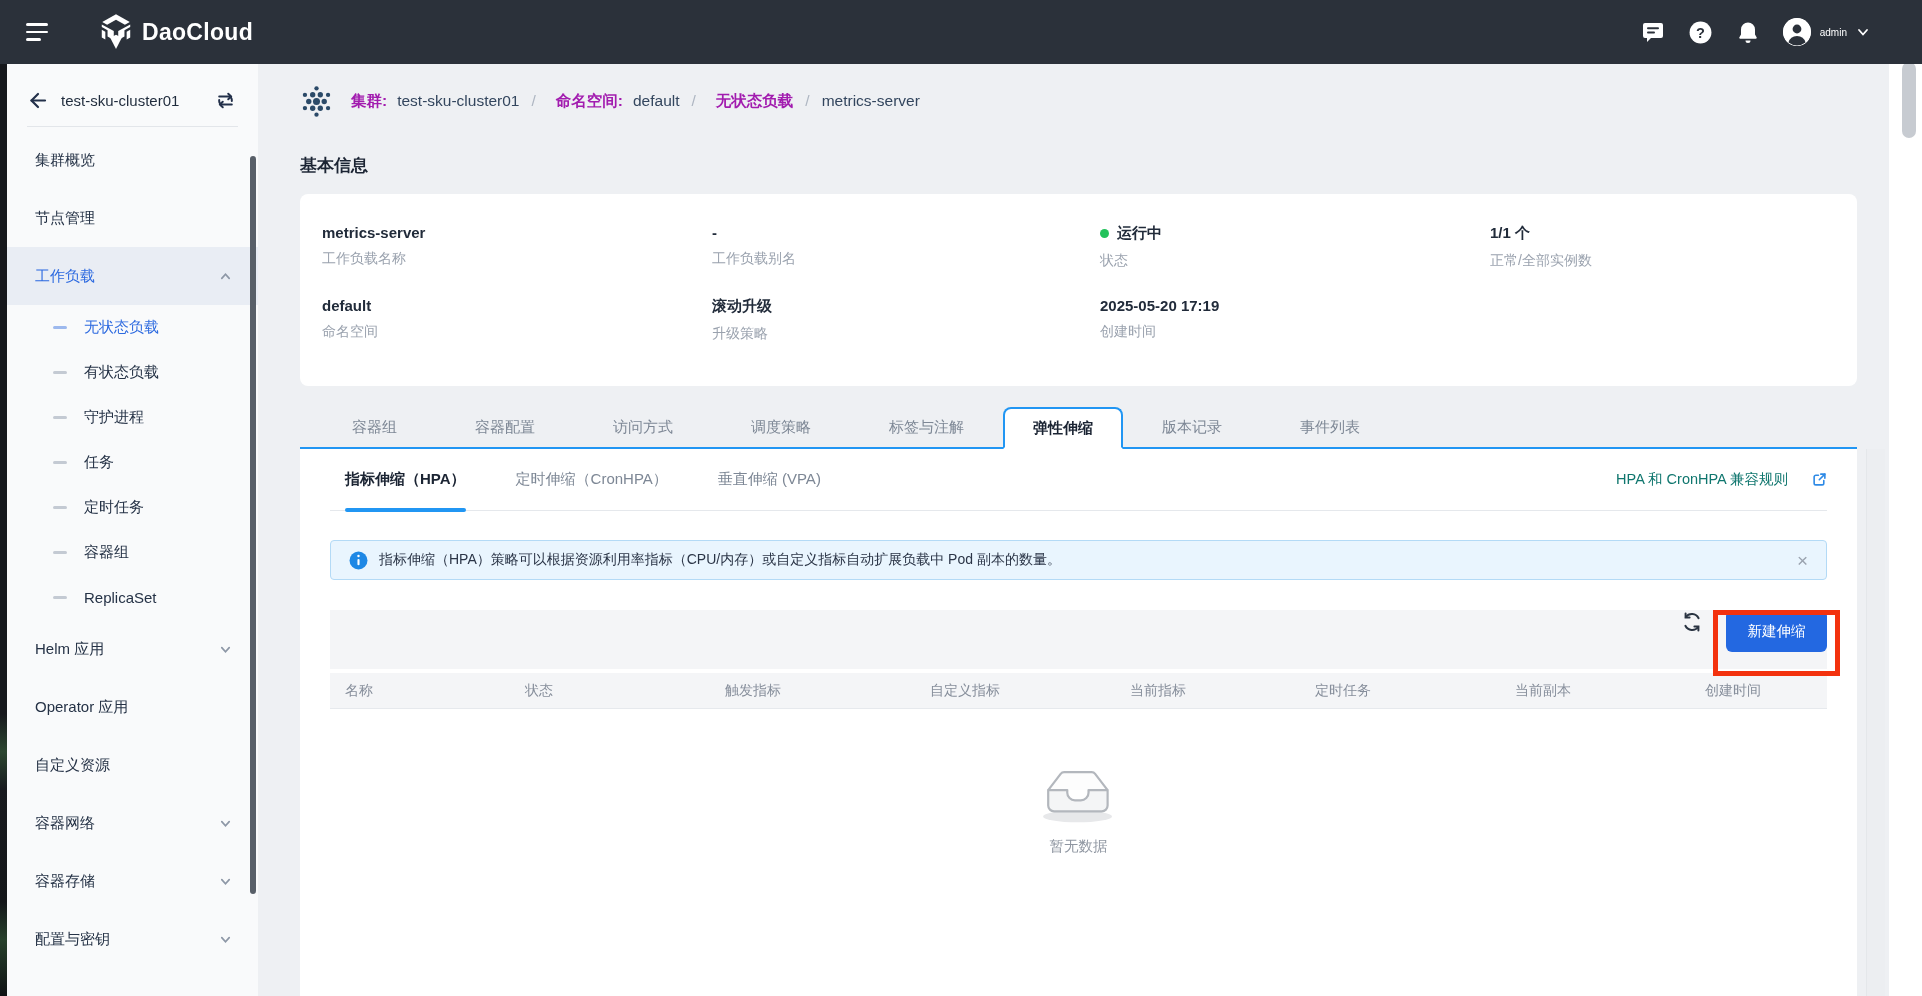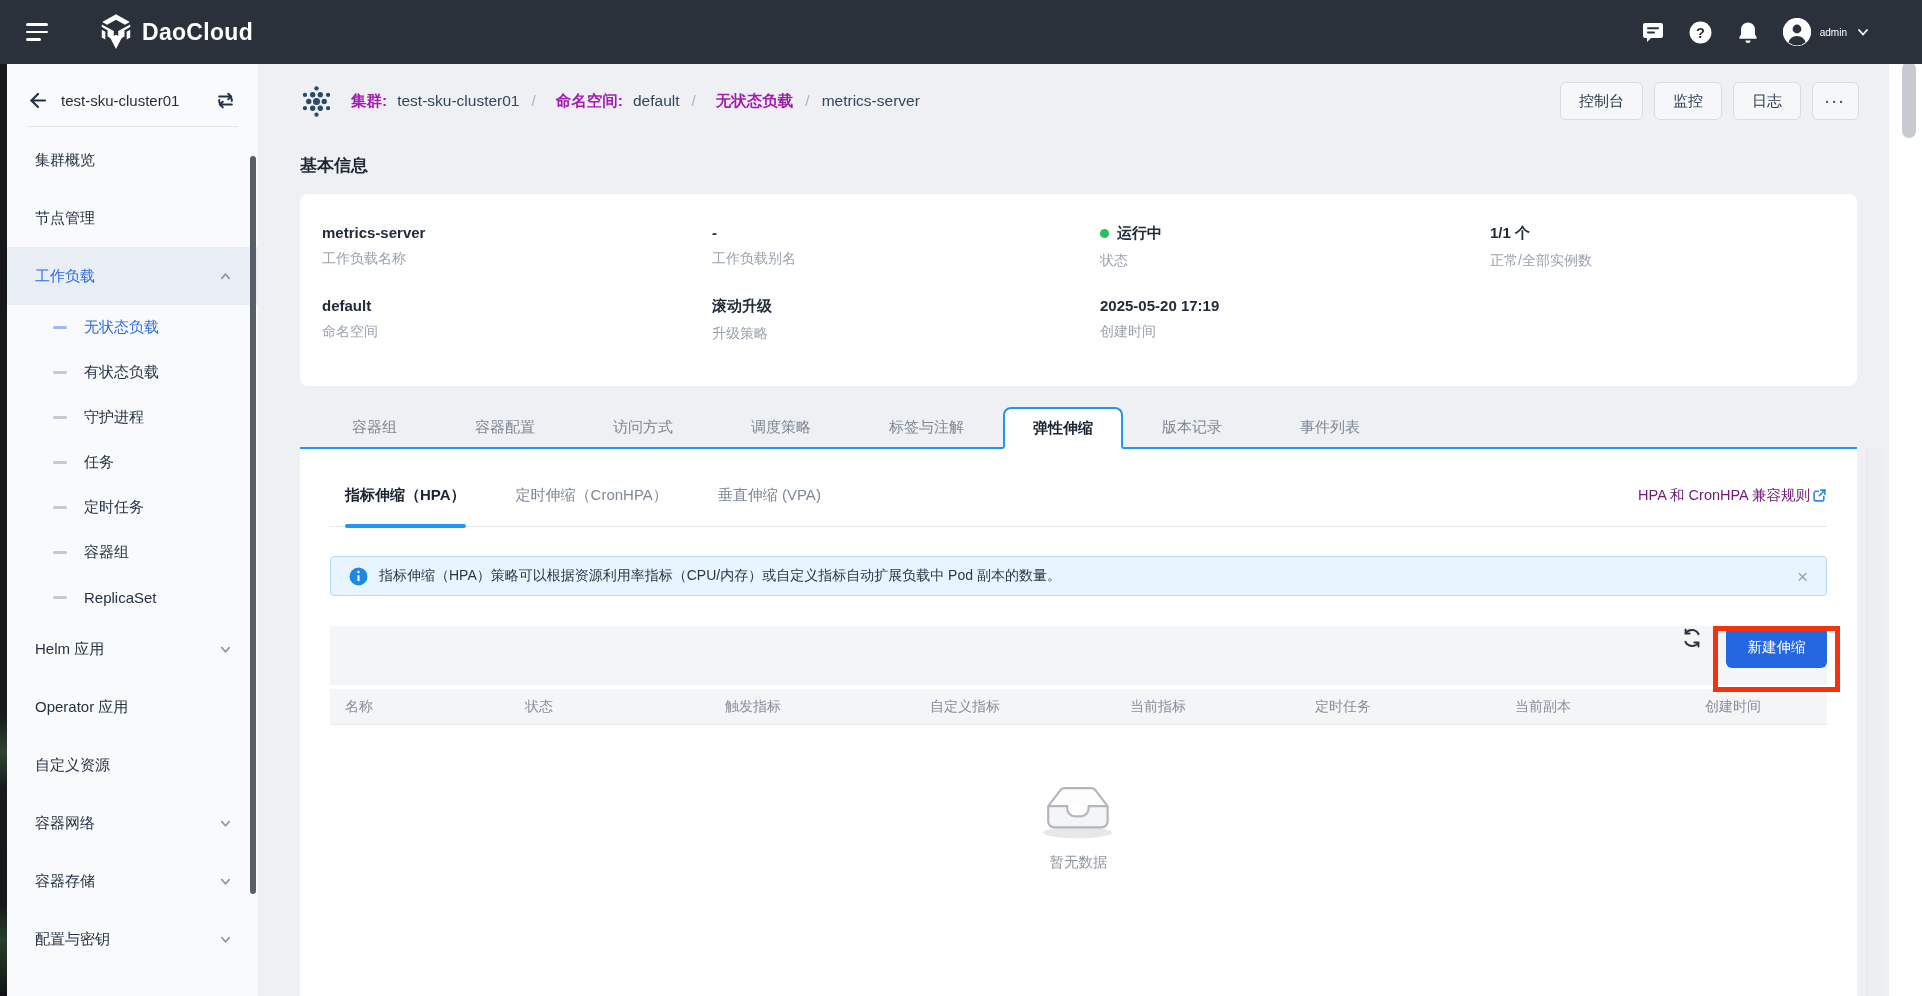--- a/index.html
+++ b/index.html
@@ -60,27 +60,27 @@
   .field{margin-bottom:27px;}
   .field .val{font-size:15px;font-weight:600;color:#212b3a;display:flex;align-items:center;gap:8px;}
   .field .lab{margin-top:9px;font-size:14px;color:#9aa2ae;}
   .status-dot{width:9px;height:9px;border-radius:50%;background:#23c25b;display:inline-block;}
 
   
   .tabbar{position:absolute;left:42px;top:351px;width:1557px;height:42px;display:flex;align-items:stretch;border-bottom:2px solid #2196f3;padding-left:13px;box-sizing:border-box;}
   .tab{display:flex;align-items:center;padding:0 39px;font-size:15px;color:#7d8795;cursor:pointer;white-space:nowrap;}
   .tab.active{background:#fff;border:2px solid #2196f3;border-bottom:2px solid #fff;margin-bottom:-2px;border-radius:8px 8px 0 0;color:#1b2433;font-weight:bold;padding:0 28px;}
 
-  .content-card{position:absolute;left:42px;top:393px;width:1557px;bottom:0;background:#fff;padding:16px 30px;box-sizing:border-box;}
+  .content-card{position:absolute;left:42px;top:393px;width:1557px;bottom:0;background:#fff;padding:0 30px;box-sizing:border-box;}
   .subtab-row{height:61px;display:flex;align-items:center;border-bottom:1px solid #e5e8ec;}
   .subtab{position:relative;height:100%;display:flex;align-items:center;font-size:15px;color:#7d8795;cursor:pointer;margin-right:50px;}
   .subtab:first-child{margin-left:15px;}
   .subtab.active{color:#1b2433;font-weight:bold;}
   .subtab.active::after{content:"";position:absolute;left:0;right:0;bottom:-2px;height:4px;border-radius:2px;background:#2196f3;}
-  .doc-link{margin-left:auto;display:flex;align-items:center;gap:2px;font-size:14.5px;color:#701a75;cursor:pointer;text-decoration:none;justify-content:space-between;}
+  .doc-link{margin-left:auto;display:flex;align-items:center;gap:24px;font-size:14.5px;color:#0f766e;cursor:pointer;text-decoration:none;justify-content:space-between;}
 
   .alert{margin-top:29px;height:40px;background:#e9f5fe;border:1px solid #b3daf6;border-radius:4px;display:flex;align-items:center;padding:0 18px;box-sizing:border-box;}
   .alert-text{margin-left:11px;font-size:14px;color:#2b3547;}
   .alert-close{margin-left:auto;background:none;border:none;font-size:19px;color:#9aa3af;cursor:pointer;line-height:1;padding:0;}
 
   .toolbar{position:relative;margin-top:30px;height:59px;background:#f4f5f7;display:flex;align-items:flex-start;justify-content:flex-end;}
   .refresh-btn{background:none;border:none;padding:0;margin-right:22px;cursor:pointer;display:flex;}
   .create-btn{width:101px;height:42px;background:#2368e1;color:#fff;border:none;border-radius:6px;font-size:14.5px;cursor:pointer;font-family:inherit;}
   .annotation-box{position:absolute;right:-13px;top:0;width:127px;height:66px;border:5px solid #f3320e;box-sizing:border-box;pointer-events:none;z-index:20;}
 
@@ -290,26 +290,20 @@
         <span class="crumb-bold">集群:</span>
         <span class="crumb-val">test-sku-cluster01</span>
         <span class="crumb-sep">/</span>
         <span class="crumb-bold">命名空间:</span>
         <span class="crumb-val">default</span>
         <span class="crumb-sep">/</span>
         <span class="crumb-bold">无状态负载</span>
         <span class="crumb-sep">/</span>
         <span class="crumb-val">metrics-server</span>
       </div>
-      <div class="actions">
-        <button class="action-btn">控制台</button>
-        <button class="action-btn">监控</button>
-        <button class="action-btn">日志</button>
-        <button class="action-btn more" aria-label="more">···</button>
-      </div>
     </div>
 
     <h2 class="section-title">基本信息</h2>
 
     <section class="info-card">
       <div class="field">
         <div class="val">metrics-server</div>
         <div class="lab">工作负载名称</div>
       </div>
       <div class="field">

